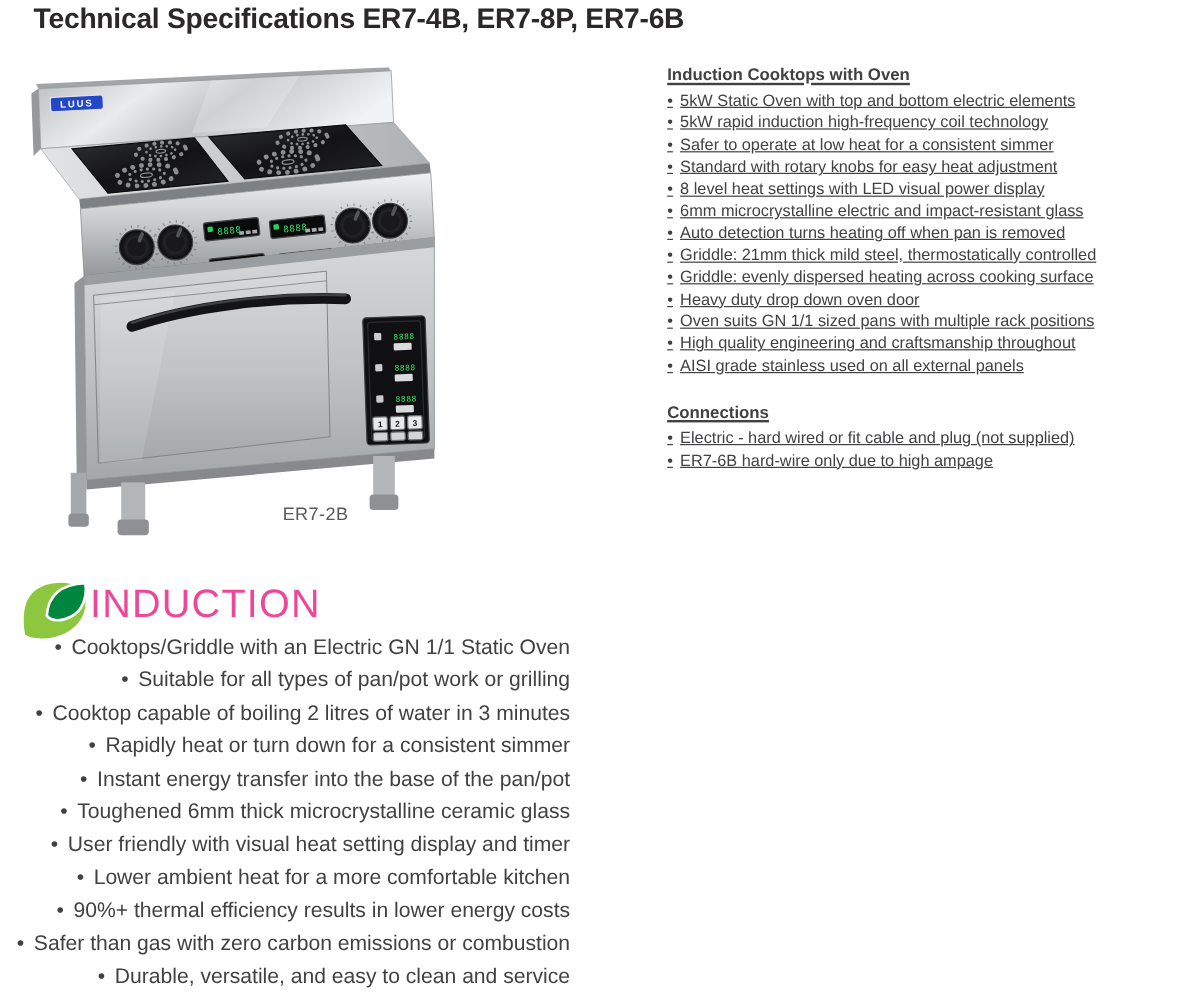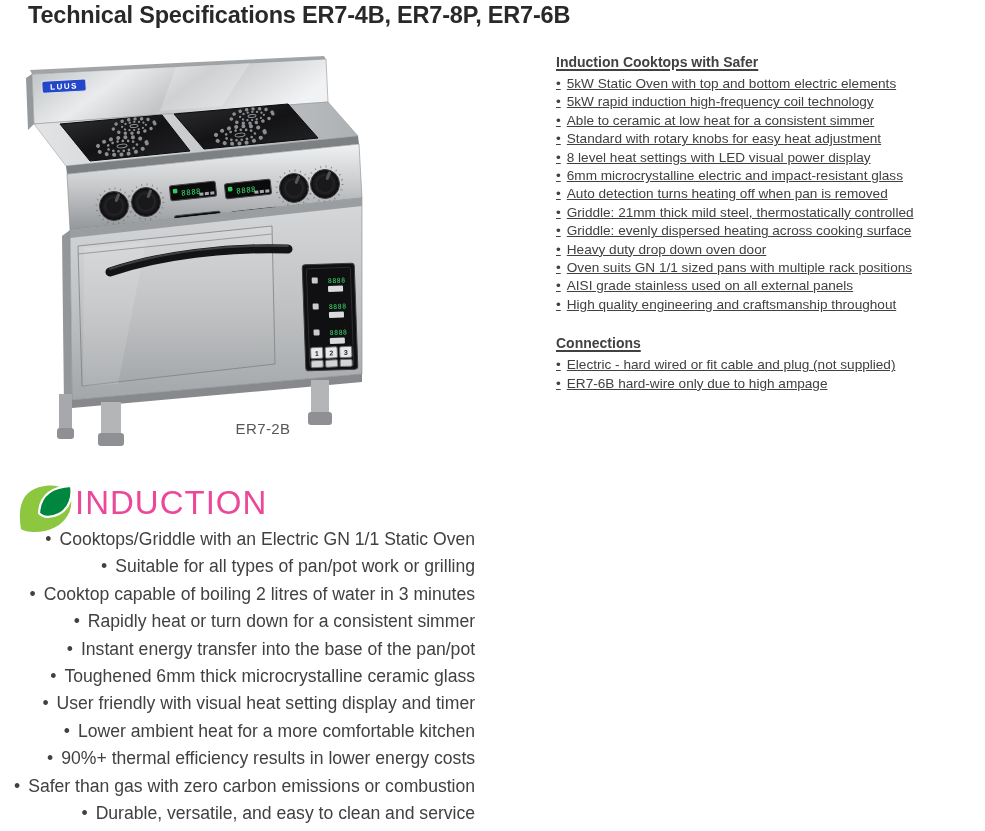--- a/index.html
+++ b/index.html
@@ -265,35 +265,35 @@
           <rect x="282" y="356" width="24" height="13" rx="3" fill="#8e9093"></rect>
         </g>
       </g>
     </svg>
 
     <div id="figure-caption">ER7-2B</div>
   </div>
 
   <div id="spec-column">
     <section>
-      <h2 class="col-heading">Induction Cooktops with Safer</h2>
+      <h2 class="col-heading">Induction Cooktops with Oven</h2>
       <ul class="spec-list">
         <li>5kW Static Oven with top and bottom electric elements</li>
         <li>5kW rapid induction high-frequency coil technology</li>
-        <li>Able to ceramic at low heat for a consistent simmer</li>
+        <li>Safer to operate at low heat for a consistent simmer</li>
         <li>Standard with rotary knobs for easy heat adjustment</li>
         <li>8 level heat settings with LED visual power display</li>
         <li>6mm microcrystalline electric and impact-resistant glass</li>
         <li>Auto detection turns heating off when pan is removed</li>
         <li>Griddle: 21mm thick mild steel, thermostatically controlled</li>
         <li>Griddle: evenly dispersed heating across cooking surface</li>
         <li>Heavy duty drop down oven door</li>
         <li>Oven suits GN 1/1 sized pans with multiple rack positions</li>
+        <li>High quality engineering and craftsmanship throughout</li>
         <li>AISI grade stainless used on all external panels</li>
-        <li>High quality engineering and craftsmanship throughout</li>
       </ul>
     </section>
 
     <section id="connections-section">
       <h2 class="col-heading">Connections</h2>
       <ul class="spec-list">
         <li>Electric - hard wired or fit cable and plug (not supplied)</li>
         <li>ER7-6B hard-wire only due to high ampage</li>
       </ul>
     </section>

